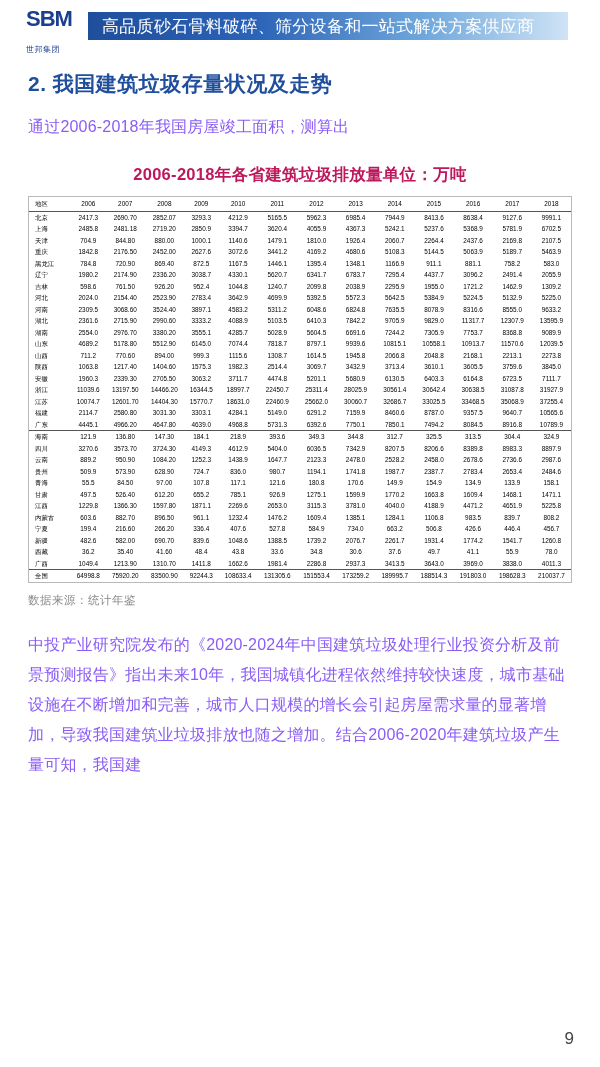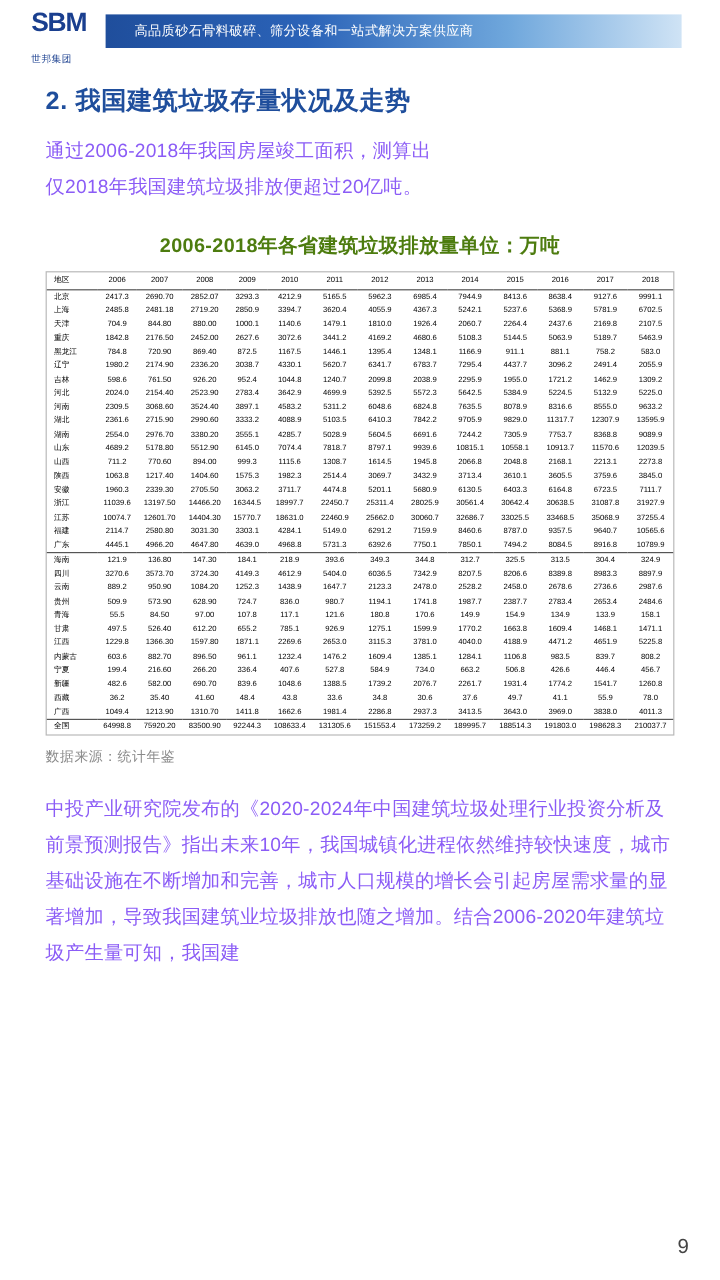--- a/index.html
+++ b/index.html
@@ -25,25 +25,25 @@
   .header-bar {
     position: absolute;
     left: 88px;
     top: 12px;
     right: 0;
     height: 28px;
     background: linear-gradient(to right, #1f4e9c 0%, #2b63b8 35%, #6fa7dc 70%, #cfe3f5 100%);
   }
   .header-bar-text {
     position: absolute;
-    left: 24px;
+    left: 14px;
     top: 50%;
     transform: translateY(-50%);
     color: #ffffff;
-    font-size: 11px;
+    font-size: 17px;
     letter-spacing: 0.3px;
     white-space: nowrap;
   }
   .logo {
     position: absolute;
     left: 26px;
     top: 8px;
     width: 64px;
     height: 38px;
   }
@@ -56,21 +56,21 @@
   }
   .logo-sub {
     font-size: 8px;
     color: #1a3f8f;
     letter-spacing: 0.5px;
     margin-top: 14px;
   }
 
   
   .content {
-    padding: 0 38px;
+    padding: 0 28px;
     box-sizing: border-box;
     width: 600px;
   }
   .section-title {
     color: #1f4e9c;
     font-size: 21px;
     font-weight: bold;
     margin-top: 18px;
     margin-bottom: 14px;
     letter-spacing: 0.5px;
@@ -81,21 +81,21 @@
     line-height: 30px;
     letter-spacing: 0.2px;
   }
   .para-top {
     margin-bottom: 8px;
   }
   .table-title {
     text-align: center;
     font-size: 16.5px;
     font-weight: bold;
-    color: #4d7c0f;
+    color: #be185d;
     margin: 22px 0 10px 0;
     letter-spacing: 0.3px;
   }
   .source {
     color: #8a8a8a;
     font-size: 11.5px;
     margin-top: 10px;
     letter-spacing: 0.5px;
   }
   .para-bottom {
@@ -161,21 +161,20 @@
     <div class="header-bar-text">高品质砂石骨料破碎、筛分设备和一站式解决方案供应商</div>
   </div>
 </div>
 
 <div class="content">
 
   <div class="section-title">2. 我国建筑垃圾存量状况及走势</div>
 
   <div class="para para-top">
     <div>通过2006-2018年我国房屋竣工面积，测算出</div>
-    <div>仅2018年我国建筑垃圾排放便超过20亿吨。</div>
   </div>
 
   <div class="table-title">2006-2018年各省建筑垃圾排放量单位：万吨</div>
 
   <div class="table-wrap">
     <table class="data">
       <thead>
         <tr id="head-row">
             <th class="region">地区</th>
             <th>2006</th>

